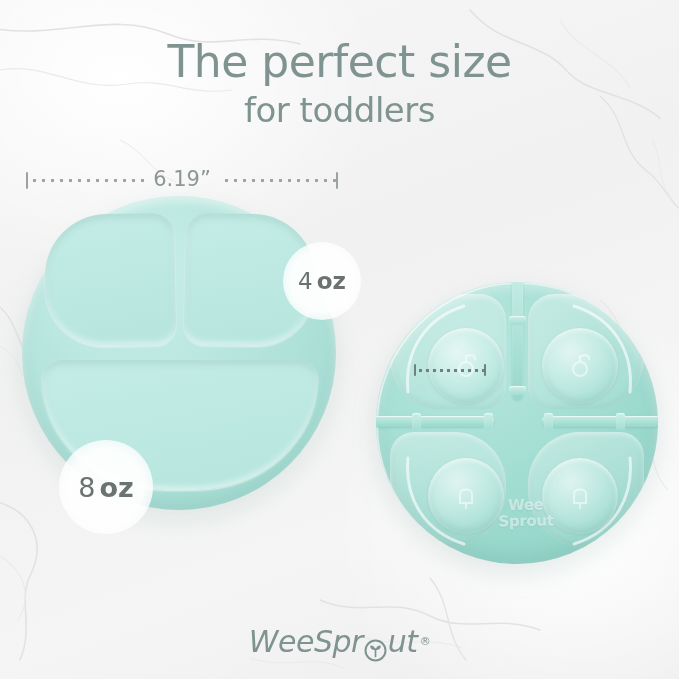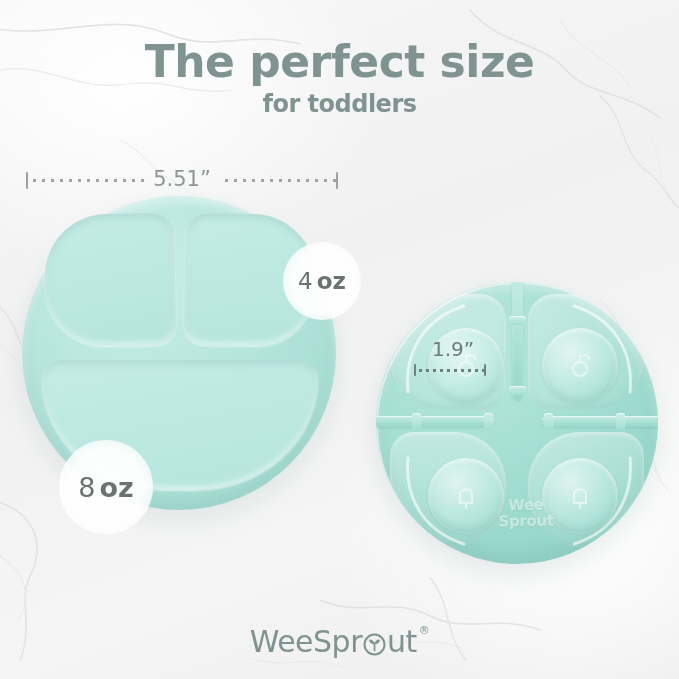--- a/index.html
+++ b/index.html
@@ -43,32 +43,32 @@
   .vein path.soft  { stroke: #e2e2e5; }
   .vein path.faint { stroke: #eaeaec; }
 
   
   .headline {
     position: absolute;
     left: 0;
     right: 0;
     text-align: center;
     color: #7f9490;
-    font-weight: bold;
+    font-weight: normal;
     letter-spacing: -0.5px;
     line-height: 1.08;
     user-select: none;
   }
   .headline-1 {
     top: 38px;
     font-size: 44px;
   }
   .headline-2 {
     top: 92px;
-    font-size: 24px;
+    font-size: 34px;
   }
 
   
   .dim-wide {
     position: absolute;
     left: 26px;
     top: 168px;
     width: 312px;
     height: 24px;
     display: flex;
@@ -334,21 +334,22 @@
     align-items: center;
     justify-content: center;
     color: #7f9490;
     user-select: none;
   }
   .brand-text {
     font-size: 30px;
     font-weight: 500;
     letter-spacing: -0.5px;
     display: flex;
-    align-items: center;
+    align-items: flex-end;
+    font-style: italic;
   }
   .brand-mark {
     display: inline-block;
     width: 23px;
     height: 23px;
     margin: 0 1px;
     transform: translateY(3px);
   }
   .brand-mark svg { display: block; }
   .brand-reg {
@@ -385,21 +386,21 @@
       <path class="faint" d="M 640 420 C 656 444, 648 470, 668 490" stroke-width="1"></path>
     </svg>
   </div>
 
   <div class="headline headline-1">The perfect size</div>
   <div class="headline headline-2">for toddlers</div>
 
   <div class="dim-wide">
     <div class="dim-cap"></div>
     <div class="dim-dots"></div>
-    <div class="dim-label">5.51”</div>
+    <div class="dim-label">6.19”</div>
     <div class="dim-dots"></div>
     <div class="dim-cap"></div>
   </div>
 
   <div class="plate plate-front">
     <div class="wells">
       <div class="well well-top-left"></div>
       <div class="well well-top-right"></div>
       <div class="well well-bottom"></div>
     </div>
@@ -457,21 +458,20 @@
           <path d="M 17 24 L 17 30"></path>
       </svg>
     </div>
 
     <div class="emboss-logo">
       <div>Wee</div>
       <div>Sprout</div>
     </div>
   </div>
 
-  <div class="dim-small-label">1.9”</div>
   <div class="dim-small">
     <div class="dim-cap"></div>
     <div class="dim-dots"></div>
     <div class="dim-cap"></div>
   </div>
 
   <div class="badge badge-4oz">
     <span class="num">4</span>
     <span class="unit">oz</span>
   </div>

